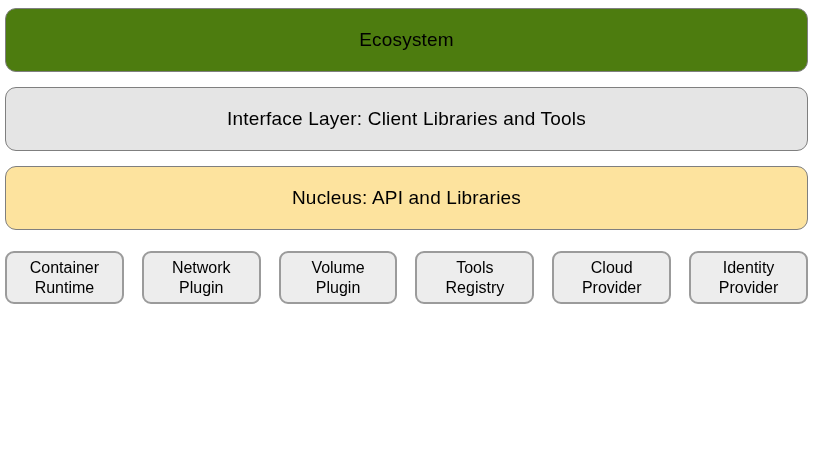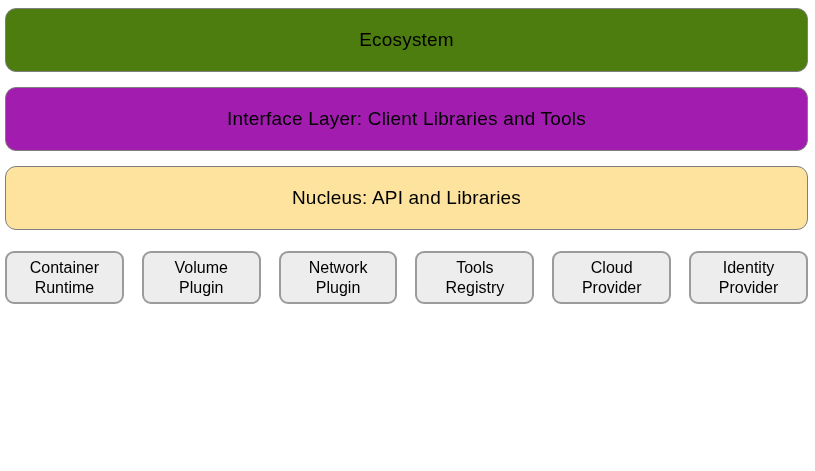--- a/index.html
+++ b/index.html
@@ -59,39 +59,39 @@
 </head>
 <body>
 
 <div class="canvas">
   <div class="diagram">
 
     <div class="layer" style="background: #4d7c0f;">
       <span>Ecosystem</span>
     </div>
 
-    <div class="layer" style="background: #a21caf;">
+    <div class="layer" style="background: #e5e5e5;">
       <span>Interface Layer: Client Libraries and Tools</span>
     </div>
 
 
 
     <div class="layer" style="background: rgb(253, 227, 158);">
       <span>Nucleus: API and Libraries</span>
     </div>
 
     <div class="components-row">
       <div class="component">
         <span>Container Runtime</span>
       </div>
       <div class="component">
-        <span>Volume Plugin</span>
+        <span>Network Plugin</span>
       </div>
       <div class="component">
-        <span>Network Plugin</span>
+        <span>Volume Plugin</span>
       </div>
       <div class="component">
         <span>Tools Registry</span>
       </div>
       <div class="component">
         <span>Cloud Provider</span>
       </div>
       <div class="component">
         <span>Identity Provider</span>
       </div>

